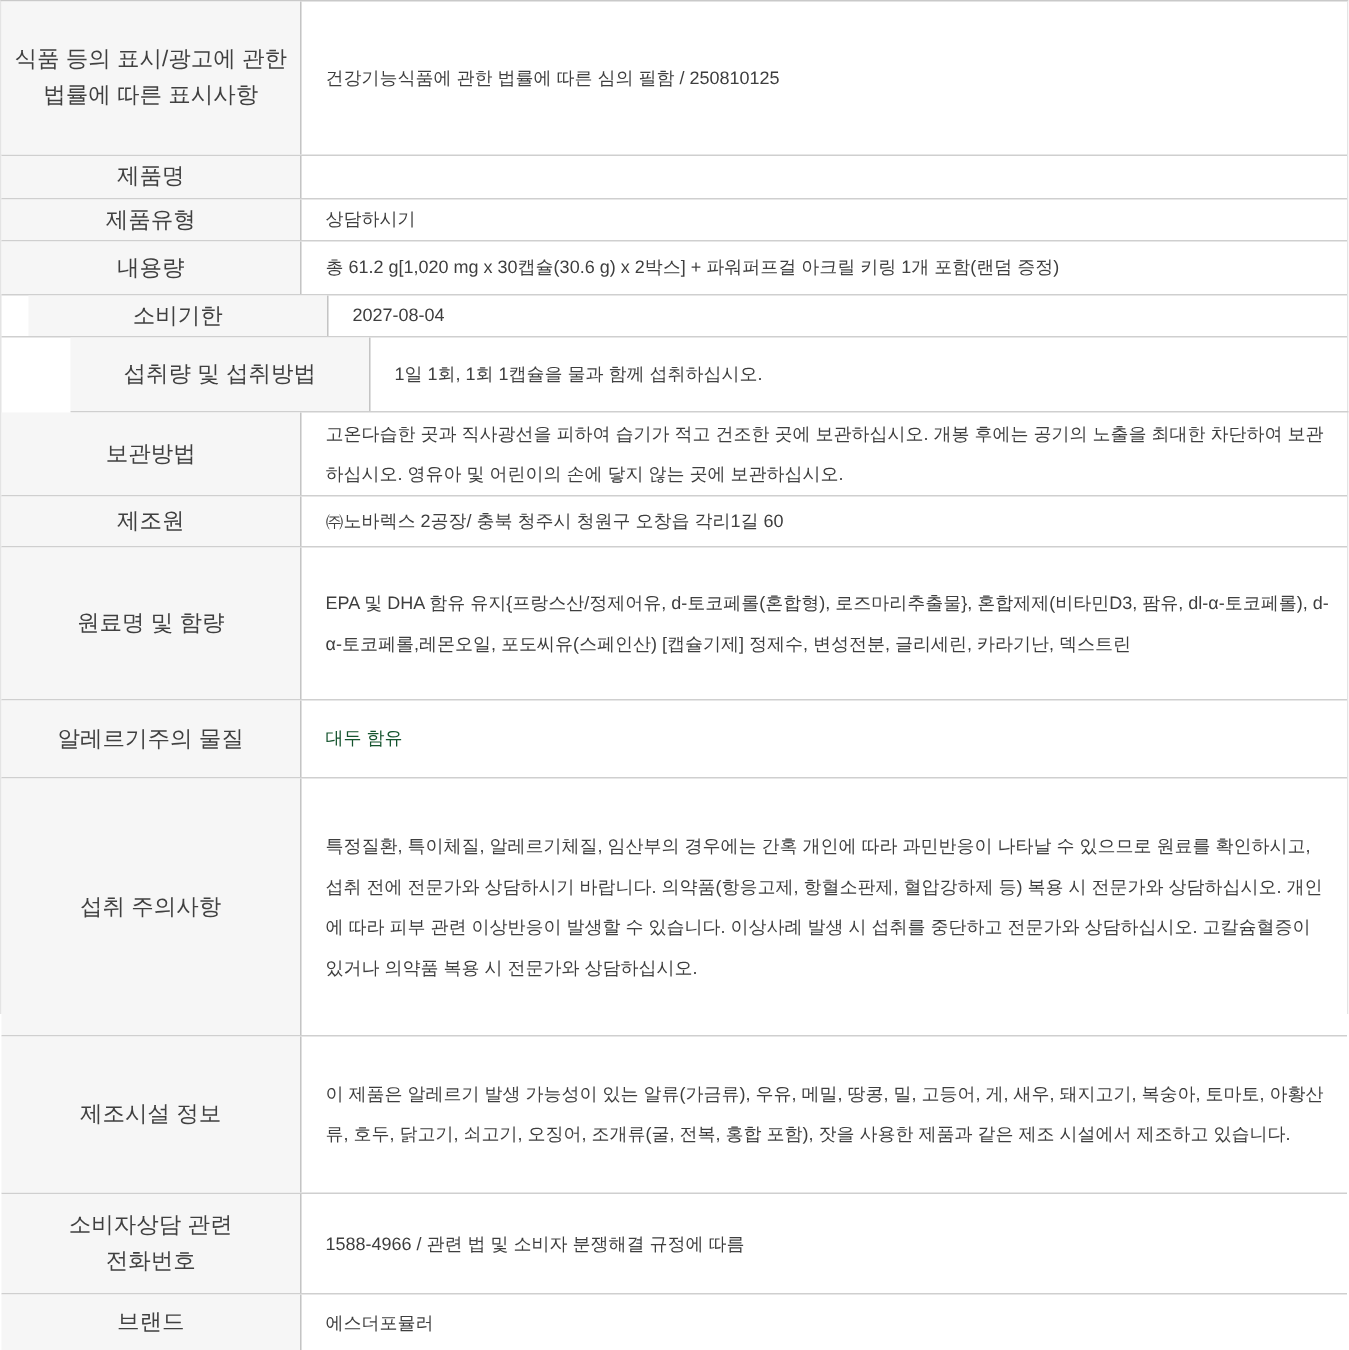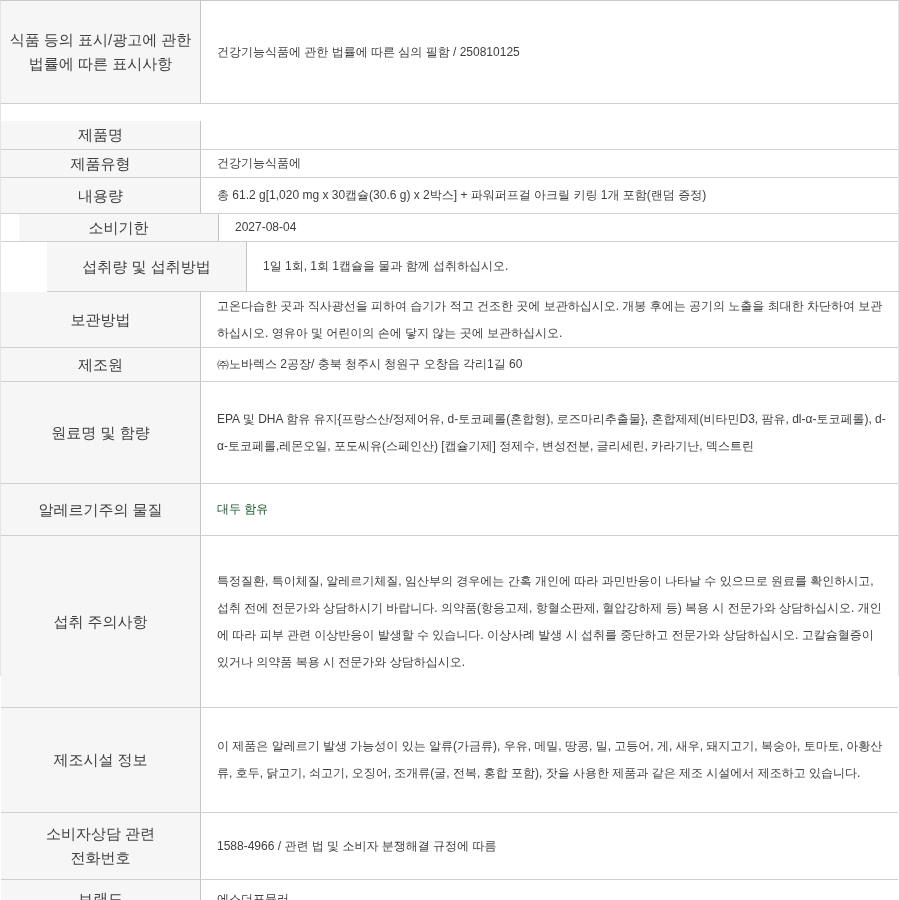--- a/index.html
+++ b/index.html
@@ -47,21 +47,21 @@
     align-items: center;
     color: #3e3e3e;
     font-size: 12px;
     line-height: 27px;
     padding: 6px 12px 6px 16px;
     word-break: break-all;
   }
   .value.red { color: #14532d; }
   
   .r0  { height: 103px; }
-  .r1  { height: 29px; margin-top: 17px;  }
+  .r1  { height: 29px;  }
   .r2  { height: 28px;  }
   .r3  { height: 36px;  }
   .r4  { height: 28px; padding-left: 18px;  }
   .r5  { height: 50px; margin-left: 46px;  }
   .r6  { height: 56px;  }
   .r7  { height: 34px;  }
   .r8  { height: 102px; }
   .r9  { height: 52px;  }
   .r10 { height: 172px; }
   .r11 { height: 105px; }
@@ -78,21 +78,21 @@
 법률에 따른 표시사항</div>
     <div class="value">건강기능식품에 관한 법률에 따른 심의 필함 / 250810125</div>
   </div>
 
   <div class="row r1">
     <div class="label">제품명</div>
   </div>
 
   <div class="row r2">
     <div class="label">제품유형</div>
-    <div class="value">건강기능식품에</div>
+    <div class="value">상담하시기</div>
   </div>
 
   <div class="row r3">
     <div class="label">내용량</div>
     <div class="value">총 61.2 g[1,020 mg x 30캡슐(30.6 g) x 2박스] + 파워퍼프걸 아크릴 키링 1개 포함(랜덤 증정)</div>
   </div>
 
   <div class="row r4">
     <div class="label">소비기한</div>
     <div class="value">2027-08-04</div>

